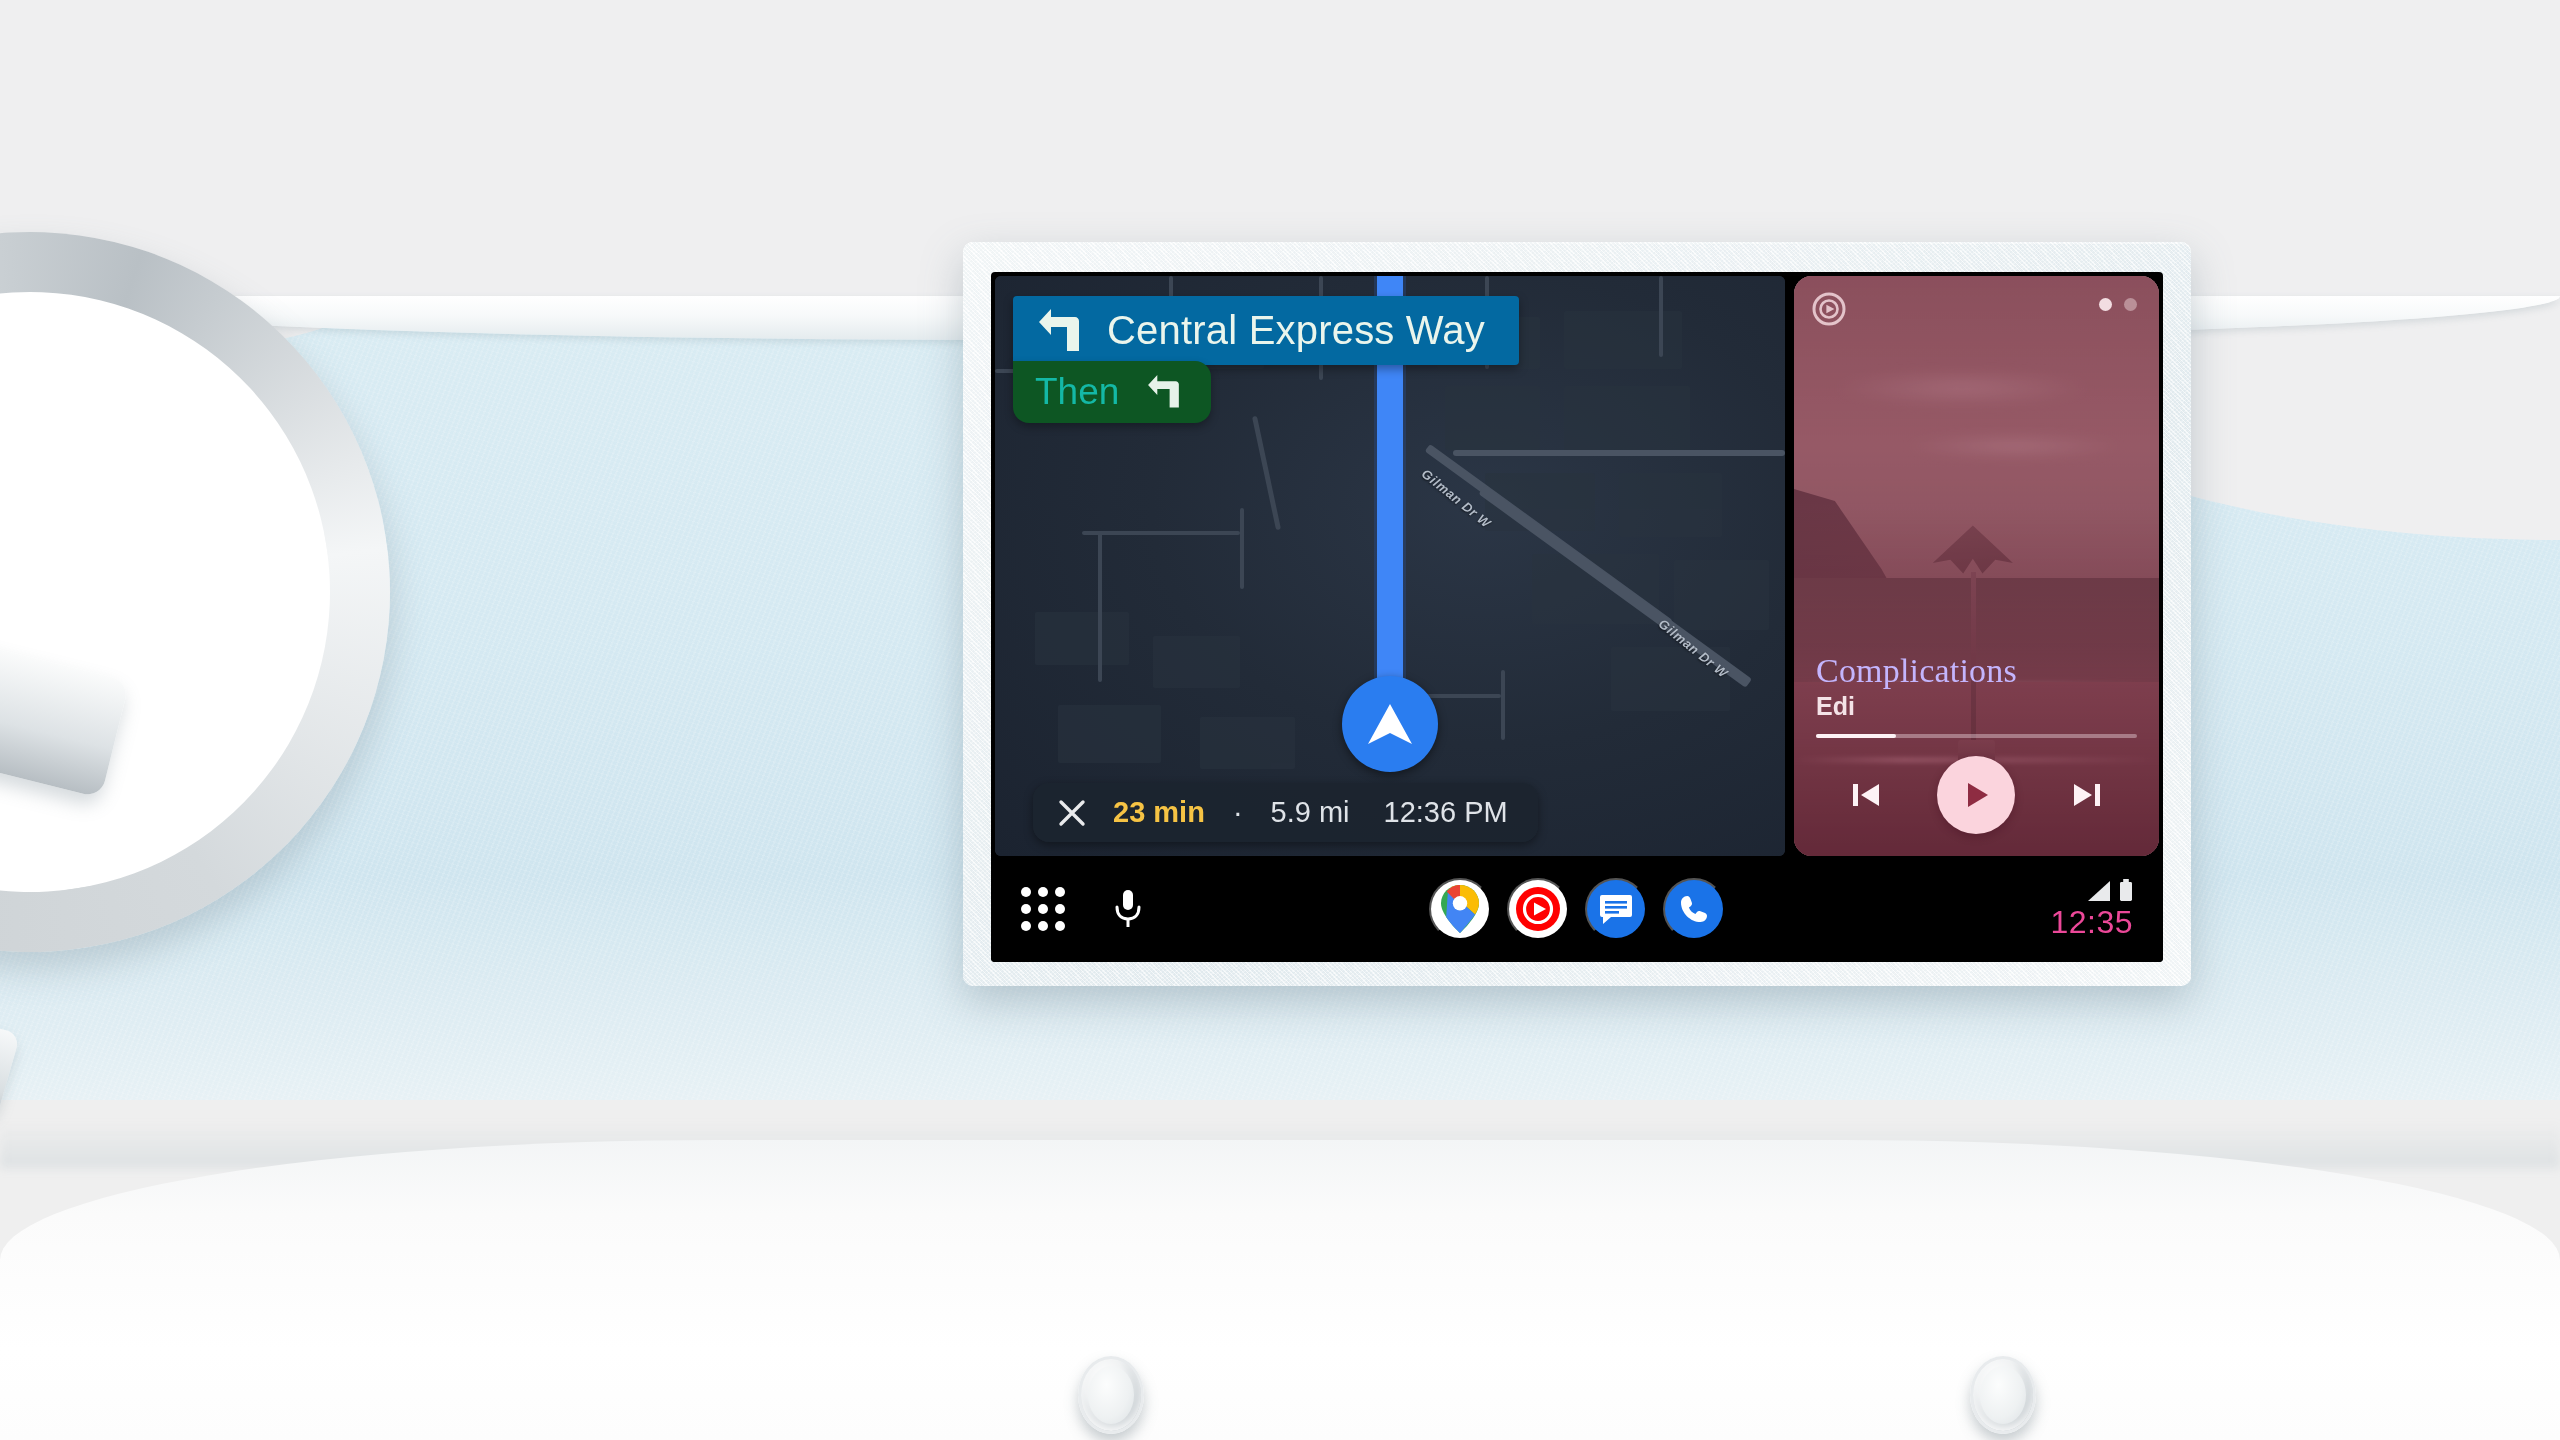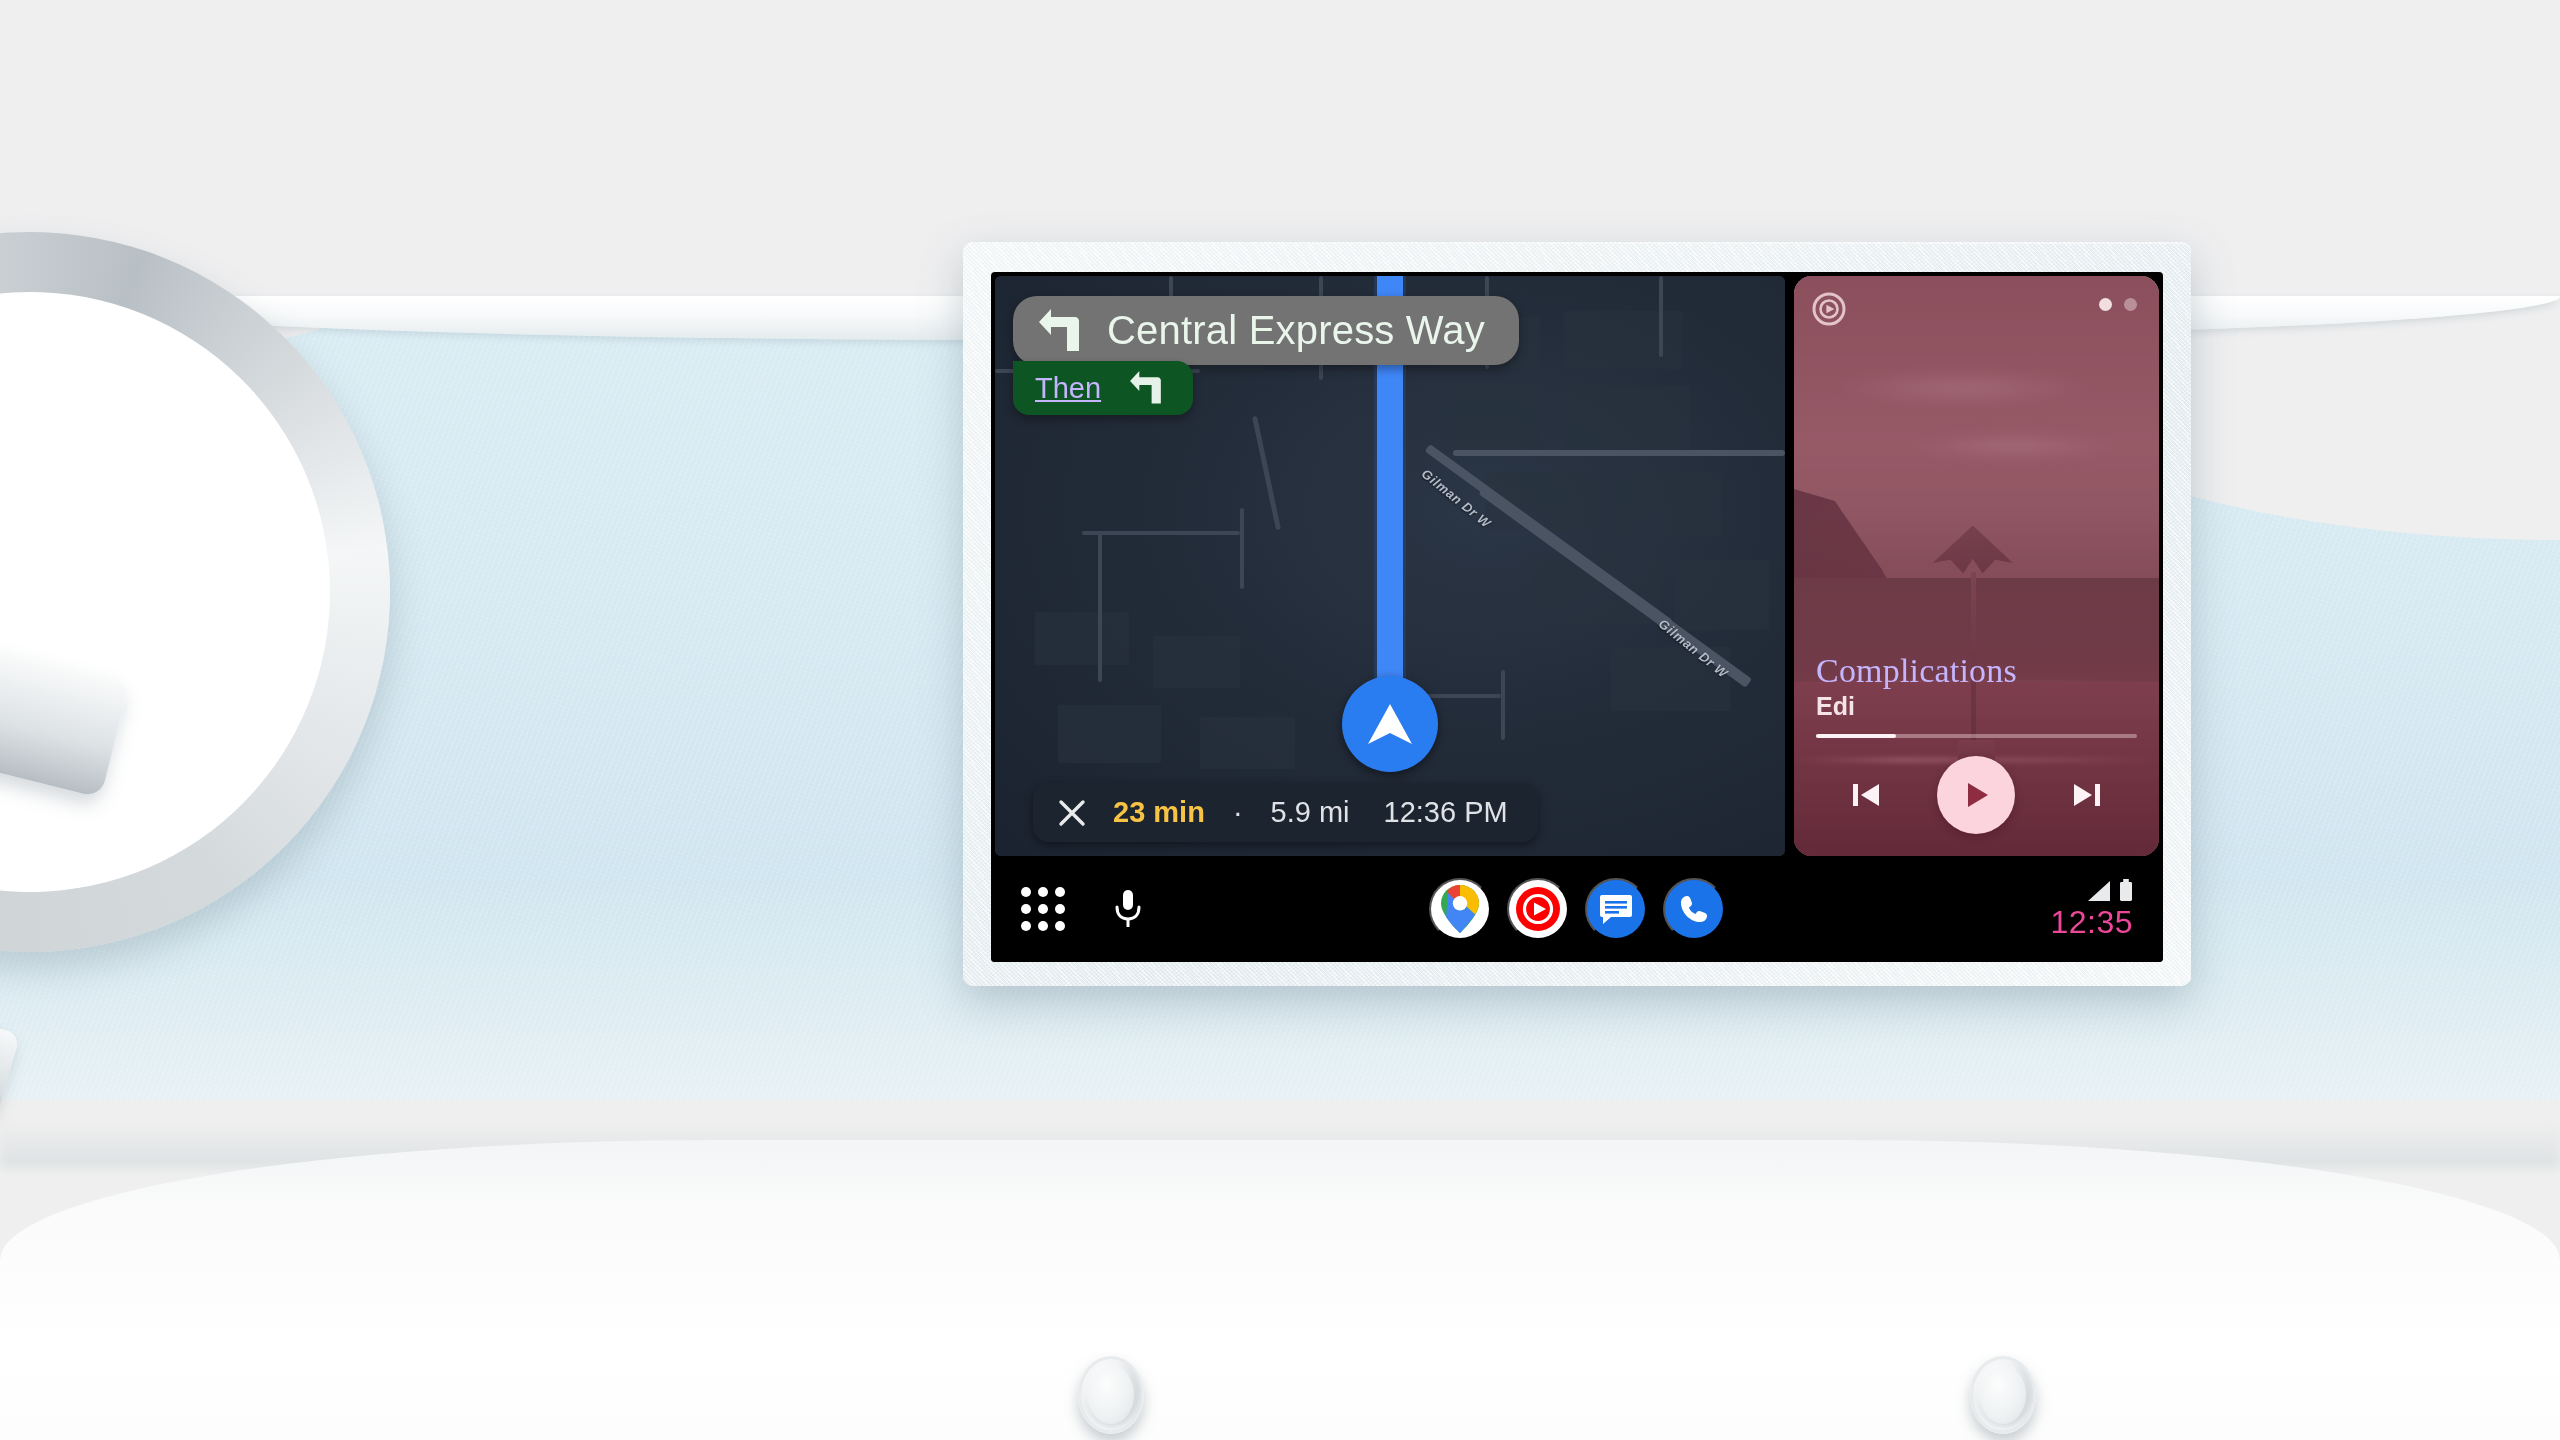--- a/index.html
+++ b/index.html
@@ -163,35 +163,35 @@
   .road-label{
     position:absolute; color:#b3bcc8; font-size:13px; letter-spacing:.6px;
     font-style:italic; font-weight:600; white-space:nowrap;
     text-shadow:0 1px 2px rgba(0,0,0,.6);
   }
 
   
   .turn-wrap{ position:absolute; left:18px; top:20px; z-index:6; }
   .turn-main{
     display:flex; align-items:flex-end; gap:20px;
-    background:#737373; border-radius:24px;
+    background:#0369a1; border-radius:4px;
     padding:12px 34px 12px 22px; min-width:480px;
     box-shadow:0 4px 10px rgba(0,0,0,.35);
   }
   .turn-main .street{
     color:#eaf5ec; font-size:40px; font-weight:400; letter-spacing:.2px;
     white-space:nowrap;
   }
   .turn-then{
     display:flex; align-items:center; gap:26px;
     background:#0d5623; border-radius:0 16px 16px 16px;
     padding:10px 26px 10px 22px; margin-top:-4px; width:fit-content;
     box-shadow:0 4px 9px rgba(0,0,0,.3);
   }
-  .turn-then .then-lbl{ color:#c4b5fd; font-size:29px;text-decoration:underline; }
+  .turn-then .then-lbl{ color:#14b8a6; font-size:37px; }
 
   
   .trip-bar{
     position:absolute; left:38px; bottom:14px; z-index:6;
     display:flex; align-items:center; gap:26px;
     background:rgba(28,36,47,.94); border-radius:16px;
     padding:13px 30px 13px 24px;
     box-shadow:0 3px 10px rgba(0,0,0,.4);
   }
   .trip-bar .eta-min{ color:#f6c344; font-size:29px; font-weight:700; }

